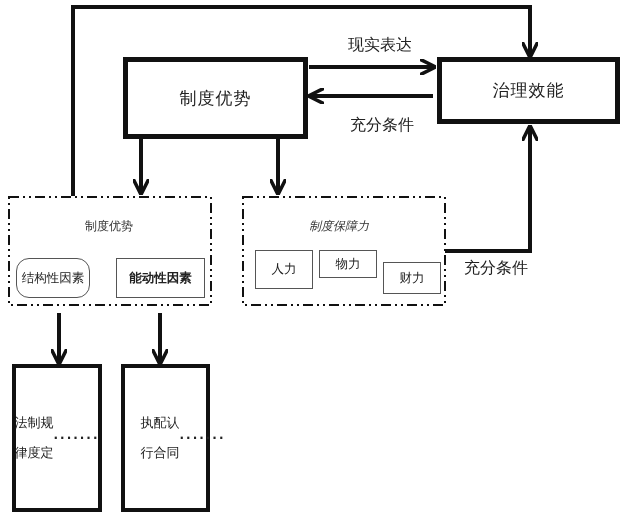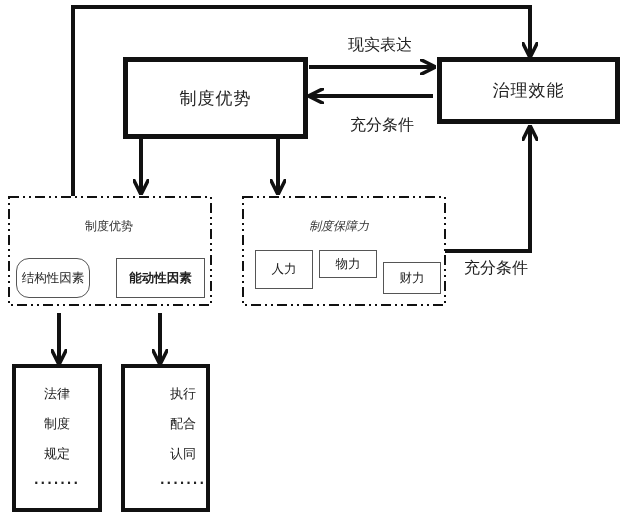--- a/index.html
+++ b/index.html
@@ -7,21 +7,21 @@
          font-family:"DejaVu Sans", sans-serif; color:#222; }
   svg.links { position:absolute; left:0; top:0; }
   .box { position:absolute; box-sizing:border-box; background:#fff;
          display:flex; align-items:center; justify-content:center; }
   .thick { border:5px solid #111; }
   .thin { border:1.5px solid #555; }
   .main-label { font-size:17px; letter-spacing:1px; color:#222; }
   .small-label { position:absolute; font-size:16px; color:#222; white-space:nowrap; }
   .group-label { position:absolute; font-size:12px; color:#333; white-space:nowrap; }
   .sub { font-size:12.5px; color:#222; }
-  .vlist { position:absolute; display:flex; flex-direction:column; align-items:center; }
+  .vlist { position:absolute; display:flex; flex-direction:row; align-items:center; }
   .vlist span { font-size:13px; line-height:30px; color:#222; }
   .vlist .dots { letter-spacing:2px; font-size:12px; font-weight:bold; line-height:28px; }
 </style>
 </head>
 <body>
 
 <svg class="links" width="621" height="513" viewBox="0 0 621 513">
   <defs>
     <marker id="ah" viewBox="0 0 10 10" refX="9" refY="5" markerWidth="4" markerHeight="4" orient="auto-start-reverse">
       <path d="M0,0 L10,5 L0,10" fill="none" stroke="#111" stroke-width="2.2"></path>

